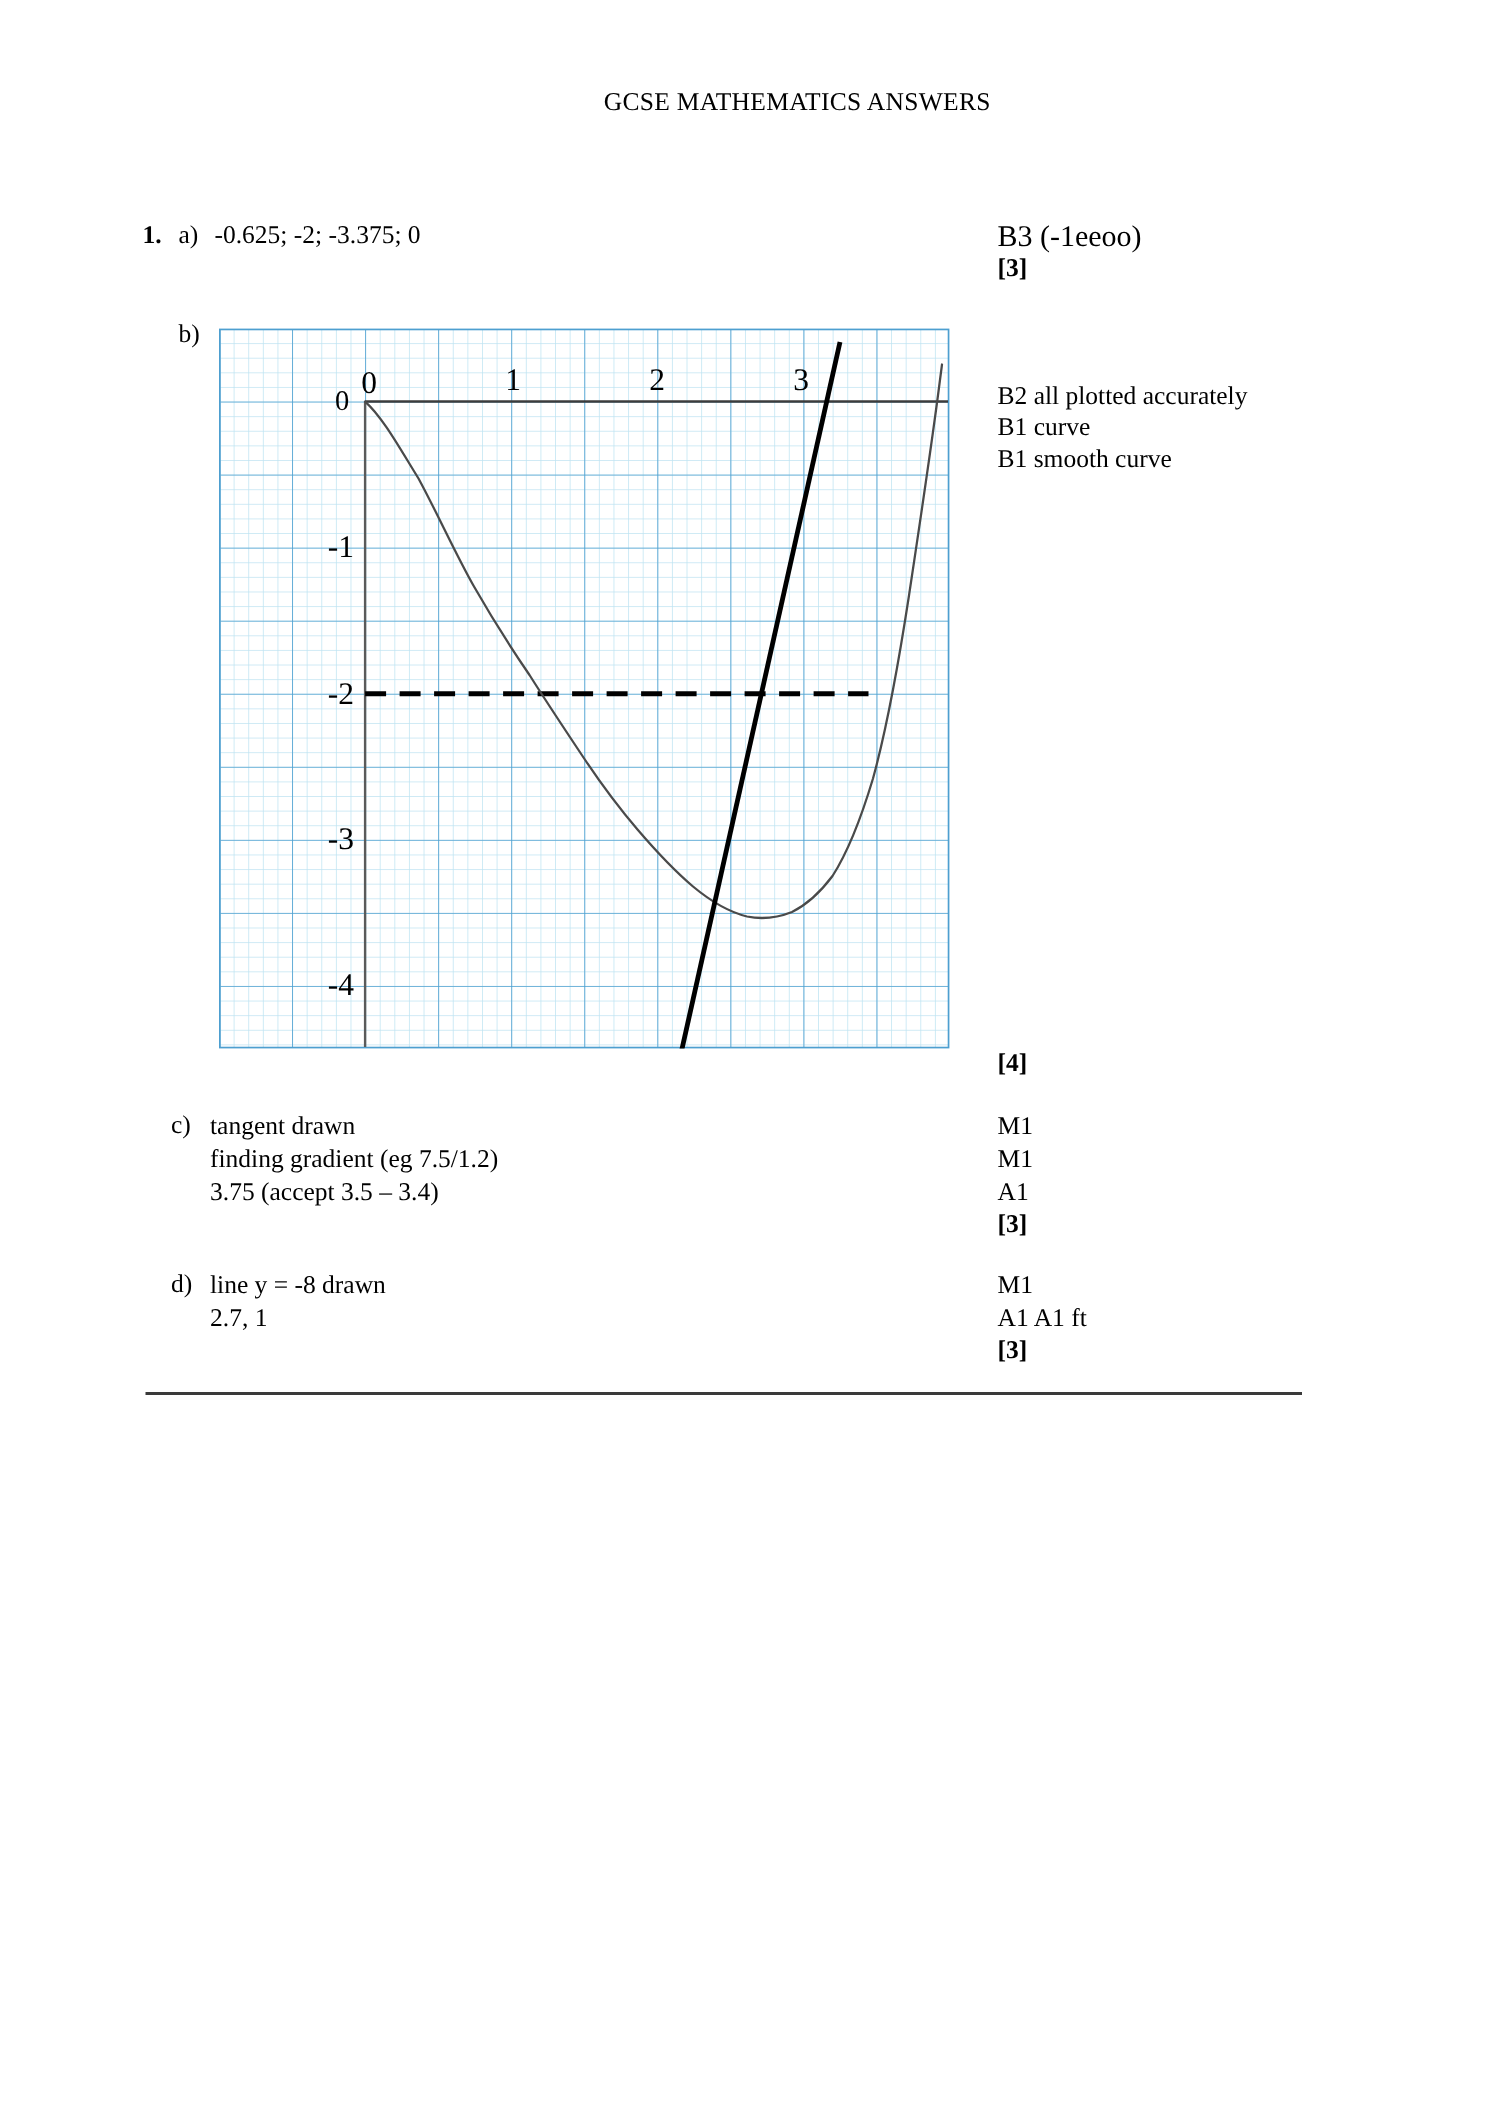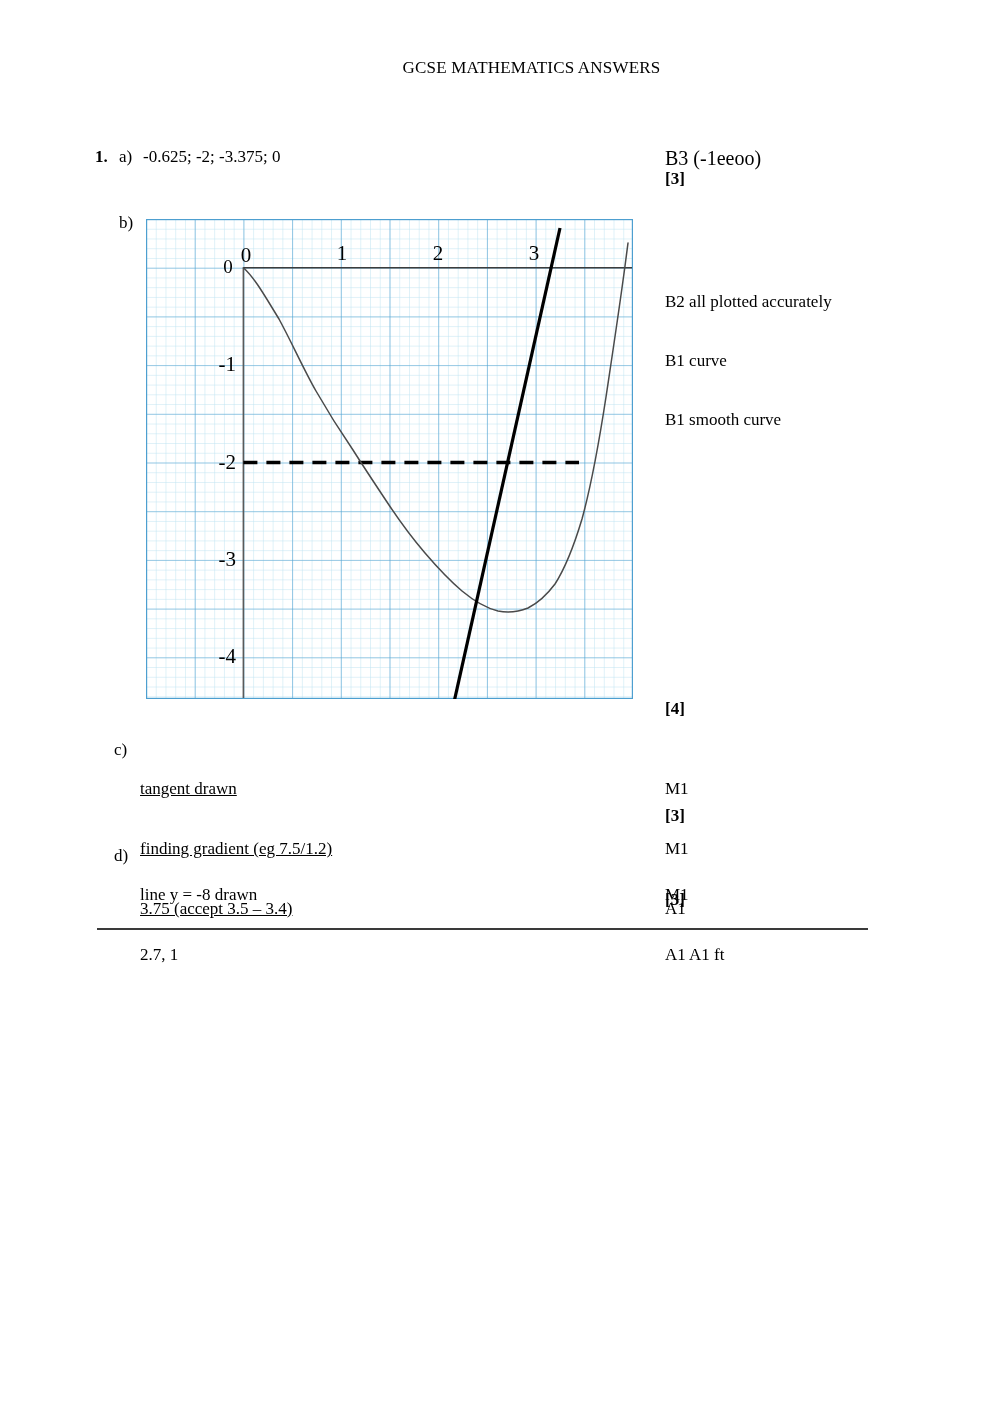--- a/index.html
+++ b/index.html
@@ -115,21 +115,20 @@
     position: absolute;
     left: 114px; top: 740px;
     font-size: 17px;
   }
   .part-c-lines {
     position: absolute;
     left: 140px; top: 740px;
     font-size: 17px;
     line-height: 22px;
     white-space: nowrap;
-    text-decoration: underline;
   }
   .mark-c-lines {
     position: absolute;
     left: 665px; top: 740px;
     font-size: 17px;
     line-height: 22px;
     white-space: nowrap;
   }
   .mark-c-total {
     position: absolute;
@@ -176,21 +175,21 @@
 
   
   .footer {
     position: absolute;
     left: 0; top: 1311px;
     width: 999px;
     text-align: center;
     font-size: 17px;
   }
 
-  .ml { display: block; margin-top: 38px; }
+  .ml { display: block; }
 </style>
 </head>
 <body>
 
 <div class="page">
 
   <div class="doc-title">GCSE MATHEMATICS ANSWERS</div>
 
   <div class="qnum">1.</div>
   <div class="part-a-label">a)</div>

